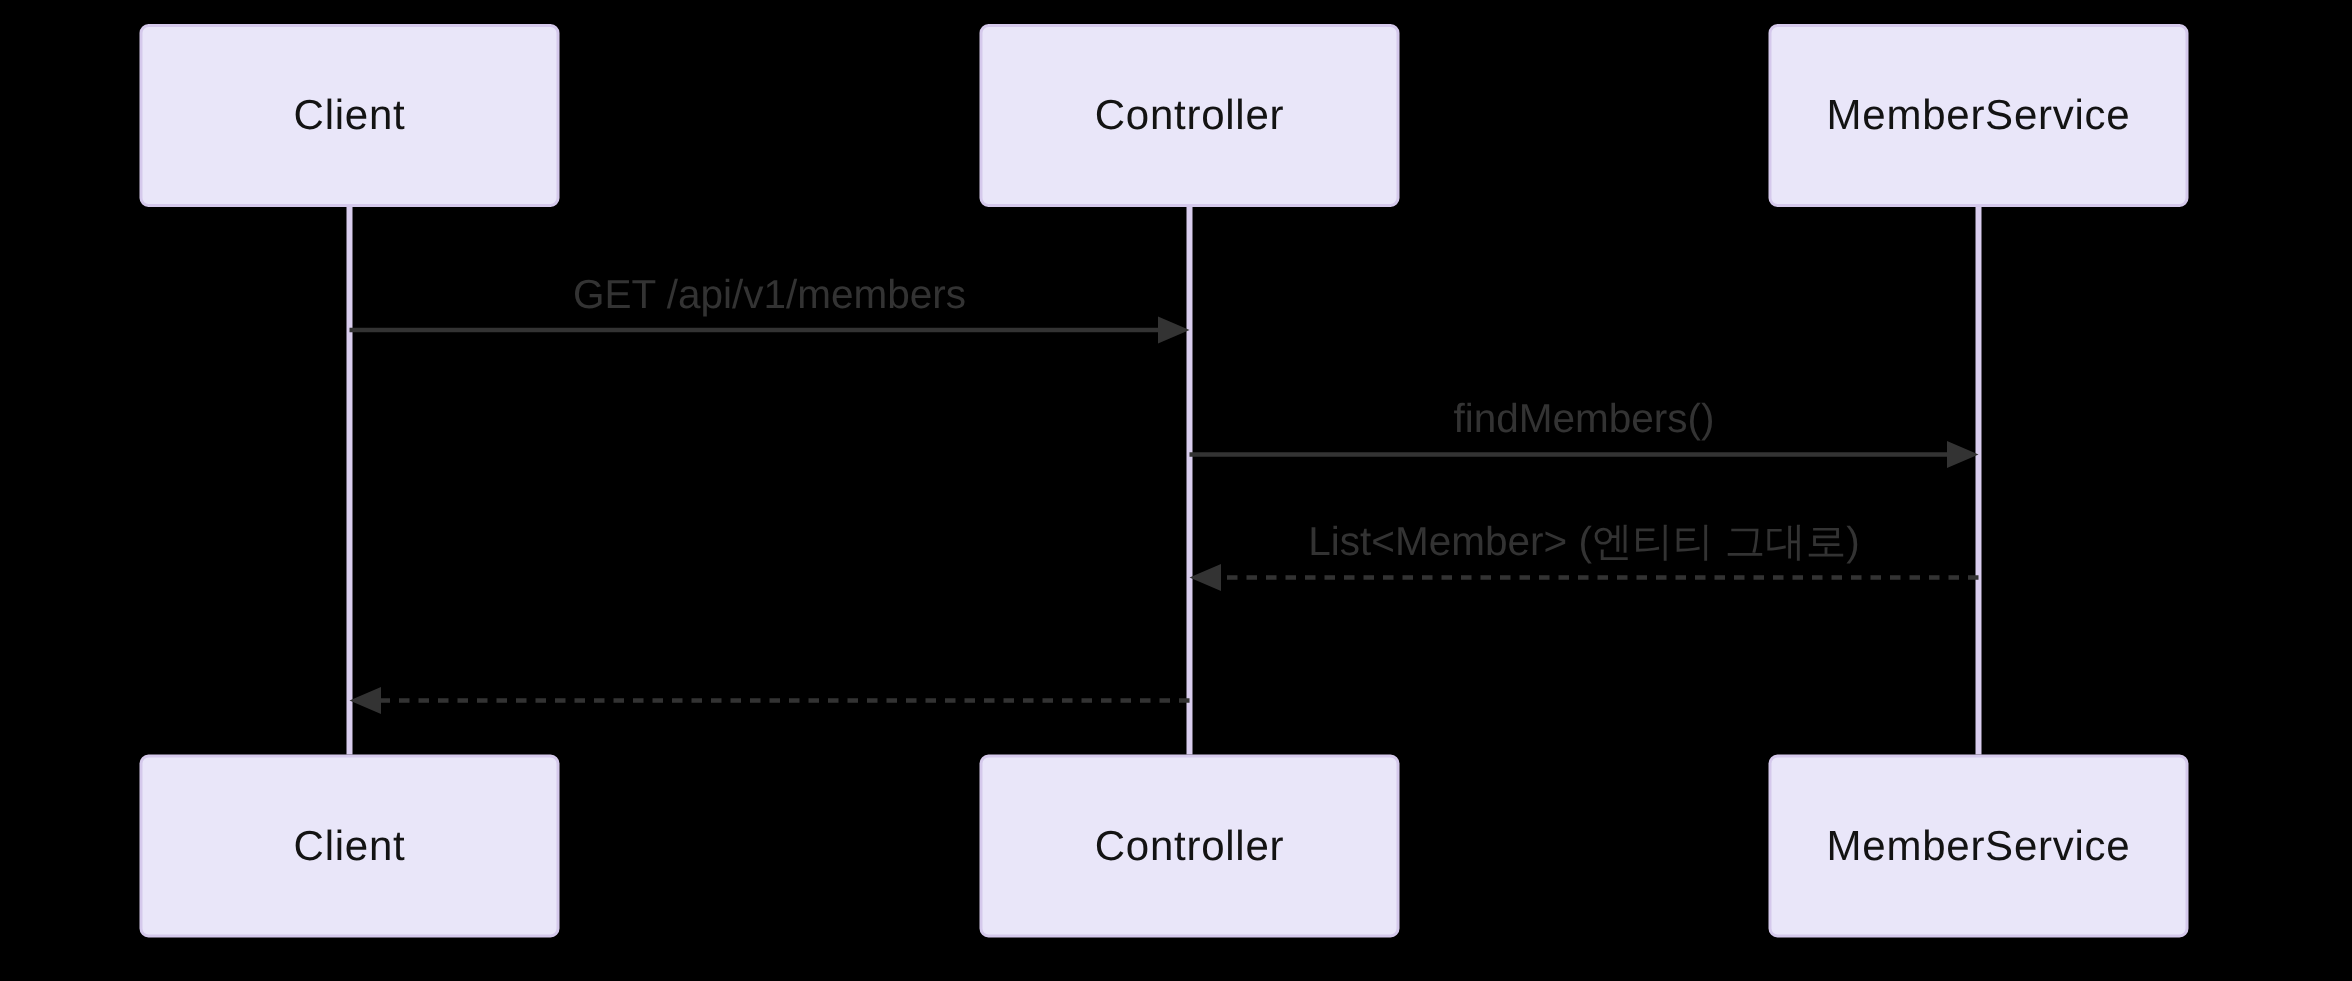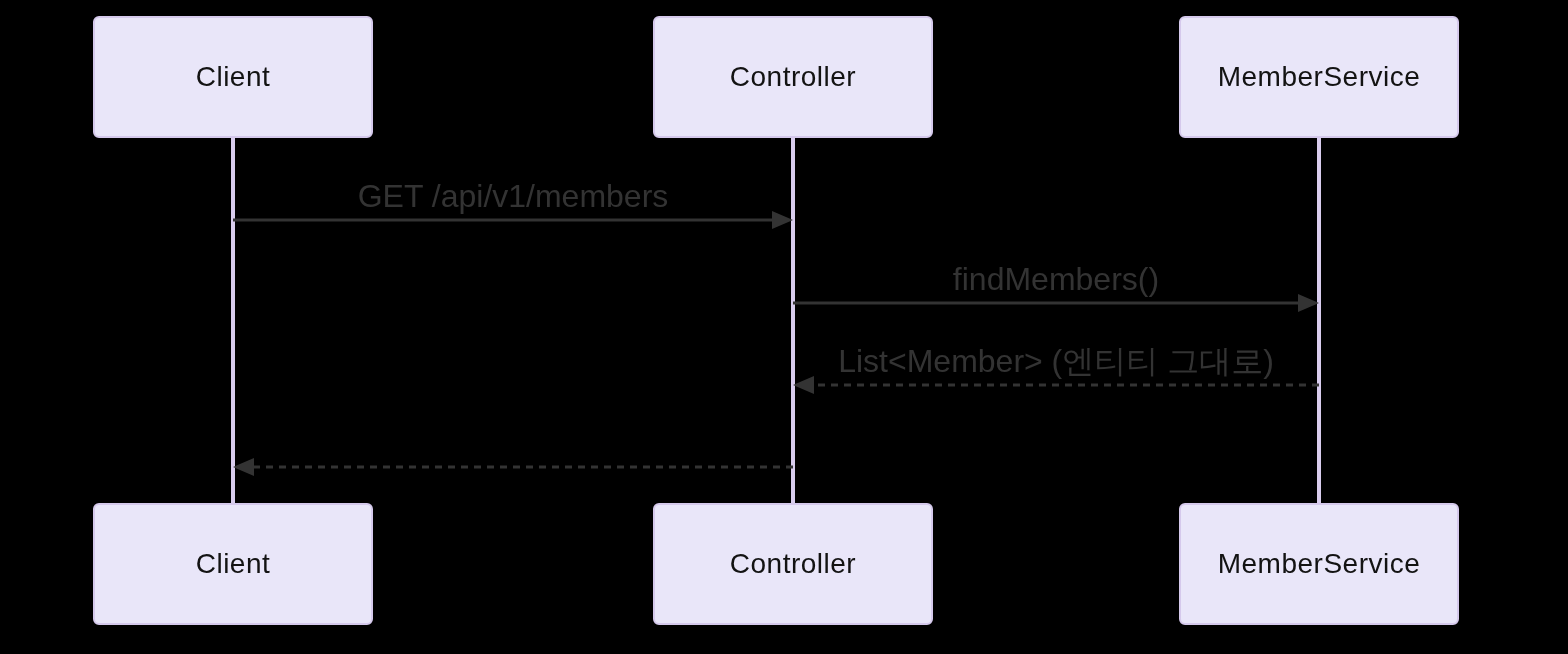--- a/index.html
+++ b/index.html
@@ -49,21 +49,21 @@
     align-items: center;
     justify-content: center;
     color: #131313;
     font-size: 28px;
     letter-spacing: 0.5px;
   }
   .msg-label {
     position: absolute;
     transform: translateX(-50%);
     color: #333333;
-    font-size: 32px;
+    font-size: 27px;
     line-height: 28px;
     white-space: nowrap;
     text-align: center;
   }
 </style>
 </head>
 <body>
 
 <div class="canvas">
 

